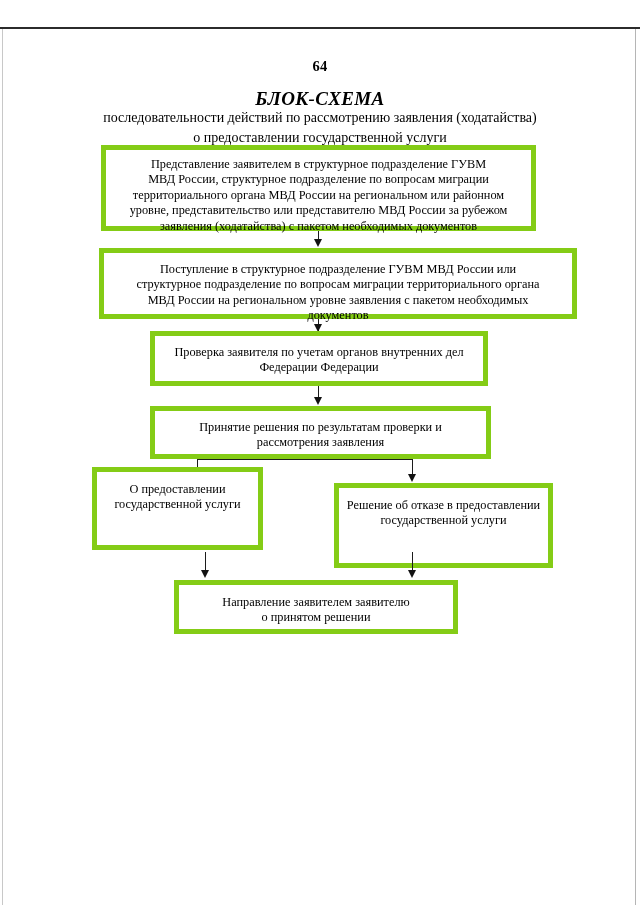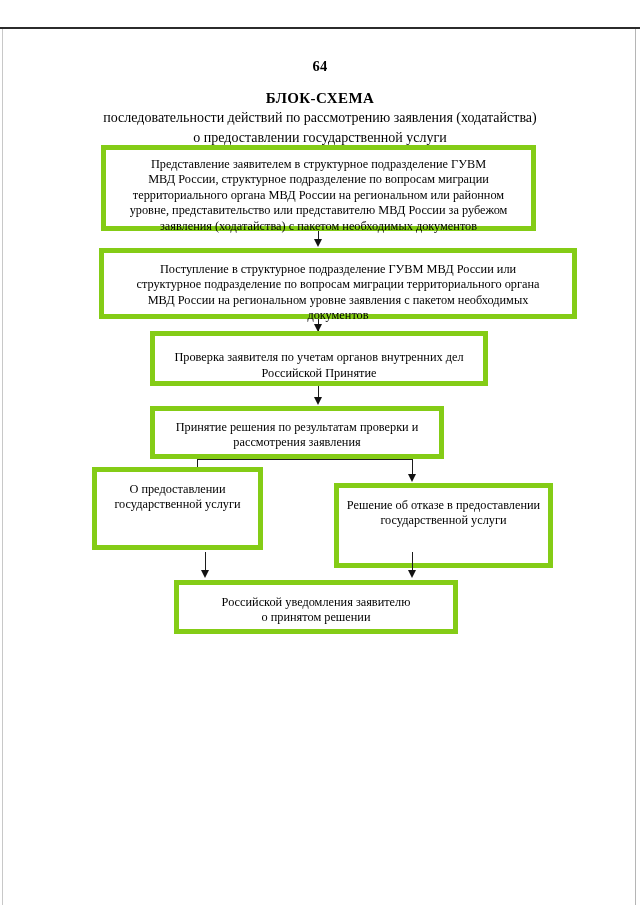--- a/index.html
+++ b/index.html
@@ -49,24 +49,25 @@
   }
 
   .doc-title {
     position: absolute;
     left: 40px; top: 62px;
     width: 560px;
     text-align: center;
   }
   .doc-title .t-main {
     display: block;
-    font-size: 15px;
+    font-size: 19px;
     font-weight: bold;
     letter-spacing: 0.4px;
     line-height: 19px;
+    font-style: italic;
   }
   .doc-title .t-sub {
     display: block;
     font-size: 14px;
     line-height: 18.5px;
     margin-top: 1px;
   }
 
   .node {
     position: absolute;
@@ -138,31 +139,31 @@
       <span>Поступление в структурное подразделение ГУВМ МВД России или</span><br>
       <span>структурное подразделение по вопросам миграции территориального органа</span><br>
       <span>МВД России на региональном уровне заявления с пакетом необходимых</span><br>
       <span>документов</span>
     </span>
   </div>
 
   <div class="conn v" style="left:318px; top:292px; height:12px;"></div>
   <div class="arrowhead" style="left:314px; top:297px;"></div>
 
-  <div class="node pad-top-9" style="left:150px; top:304px; width:338px; height:55px;align-items:flex-end;">
+  <div class="node pad-top-9" style="left:150px; top:304px; width:338px; height:55px;">
     <span class="node-text">
       <span>Проверка заявителя по учетам органов внутренних дел</span><br>
-      <span>Российской Принятие</span>
+      <span>Федерации Федерации</span>
     </span>
   </div>
 
   <div class="conn v" style="left:318px; top:359px; height:15px;"></div>
   <div class="arrowhead" style="left:314px; top:370px;"></div>
 
-  <div class="node pad-top-9" style="left:150px; top:379px; width:294px; height:53px;">
+  <div class="node pad-top-9" style="left:150px; top:379px; width:341px; height:53px;">
     <span class="node-text">
       <span>Принятие решения по результатам проверки и</span><br>
       <span>рассмотрения заявления</span>
     </span>
   </div>
 
   <div class="conn h" style="left:197px; top:432px; width:216px;"></div>
   <div class="conn v" style="left:197px; top:432px; height:17px;"></div>
   <div class="arrowhead" style="left:193px; top:447px;"></div>
   <div class="conn v" style="left:412px; top:432px; height:17px;"></div>
@@ -182,18 +183,18 @@
     </span>
   </div>
 
   <div class="conn v" style="left:205px; top:525px; height:20px;"></div>
   <div class="arrowhead" style="left:201px; top:543px;"></div>
   <div class="conn v" style="left:412px; top:525px; height:20px;"></div>
   <div class="arrowhead" style="left:408px; top:543px;"></div>
 
   <div class="node pad-top-10" style="left:174px; top:553px; width:284px; height:54px;">
     <span class="node-text">
-      <span>Российской уведомления заявителю</span><br>
+      <span>Направление заявителем заявителю</span><br>
       <span>о принятом решении</span>
     </span>
   </div>
 
 </div>
 
 </body></html>

